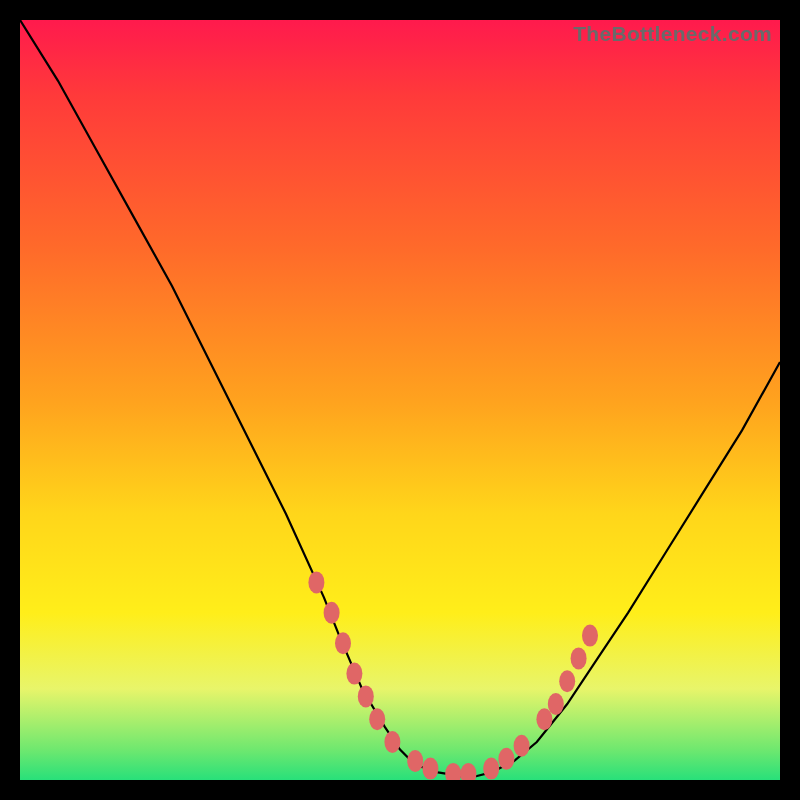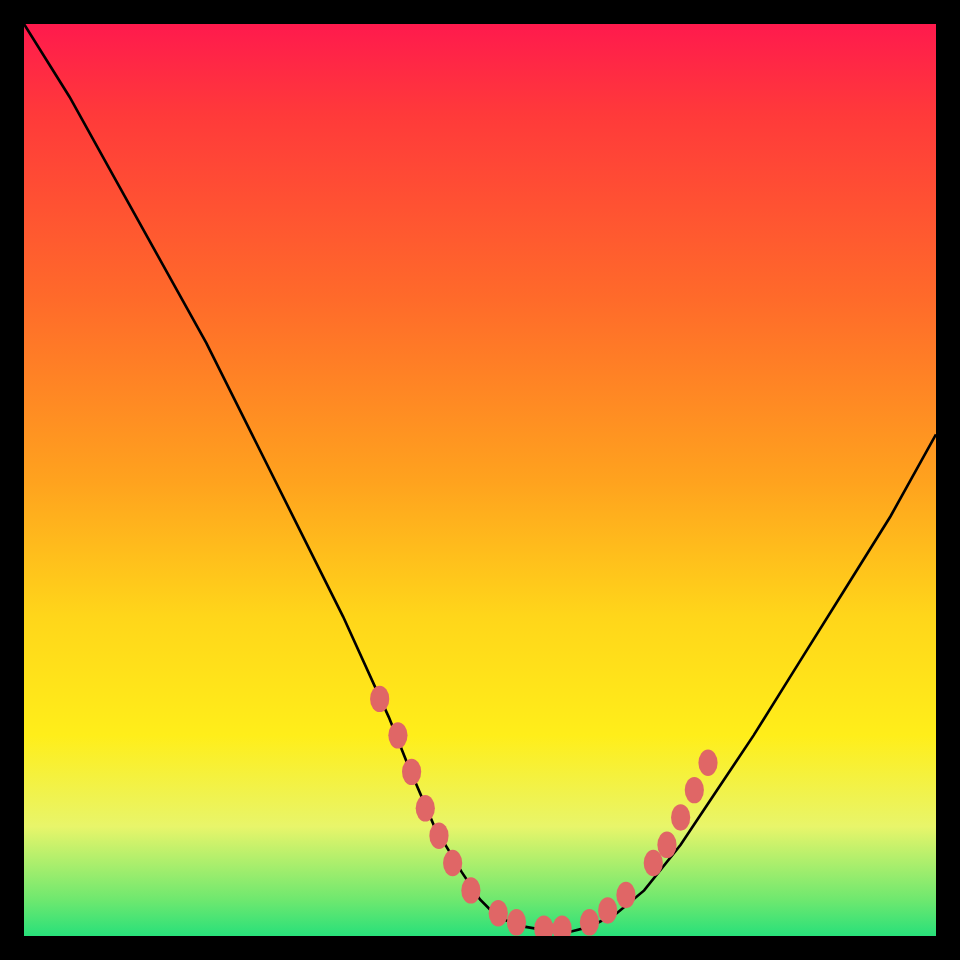--- a/index.html
+++ b/index.html
@@ -61,20 +61,21 @@
   .marker {
     fill: #e06666;
   }
 </style>
 </head>
 <body>
 
 <div class="frame">
   <div class="plot-area">
 
+    <div class="watermark">TheBottleneck.com</div>
 
     <svg class="curve" viewBox="0 0 760 760" preserveAspectRatio="none">
       <path id="curve-path" class="curve-path" d="M0.0 0.0 L38.0 60.8 L76.0 129.2 L114.0 197.6 L152.0 266.0 L190.0 342.0 L228.0 418.0 L266.0 494.0 L304.0 577.6 L319.2 615.6 L342.0 668.8 L364.8 706.8 L380.0 729.6 L395.2 744.8 L418.0 752.4 L440.8 756.2 L456.0 756.2 L471.2 752.4 L494.0 741.0 L516.8 722.0 L547.2 684.0 L577.6 638.4 L608.0 592.8 L646.0 532.0 L684.0 471.2 L722.0 410.4 L760.0 342.0"></path>
       <g id="markers-group">
           <ellipse cx="296.4" cy="562.4" rx="8" ry="11" class="marker"></ellipse>
           <ellipse cx="311.6" cy="592.8" rx="8" ry="11" class="marker"></ellipse>
           <ellipse cx="323.0" cy="623.2" rx="8" ry="11" class="marker"></ellipse>
           <ellipse cx="334.4" cy="653.6" rx="8" ry="11" class="marker"></ellipse>
           <ellipse cx="345.8" cy="676.4" rx="8" ry="11" class="marker"></ellipse>
           <ellipse cx="357.2" cy="699.2" rx="8" ry="11" class="marker"></ellipse>

